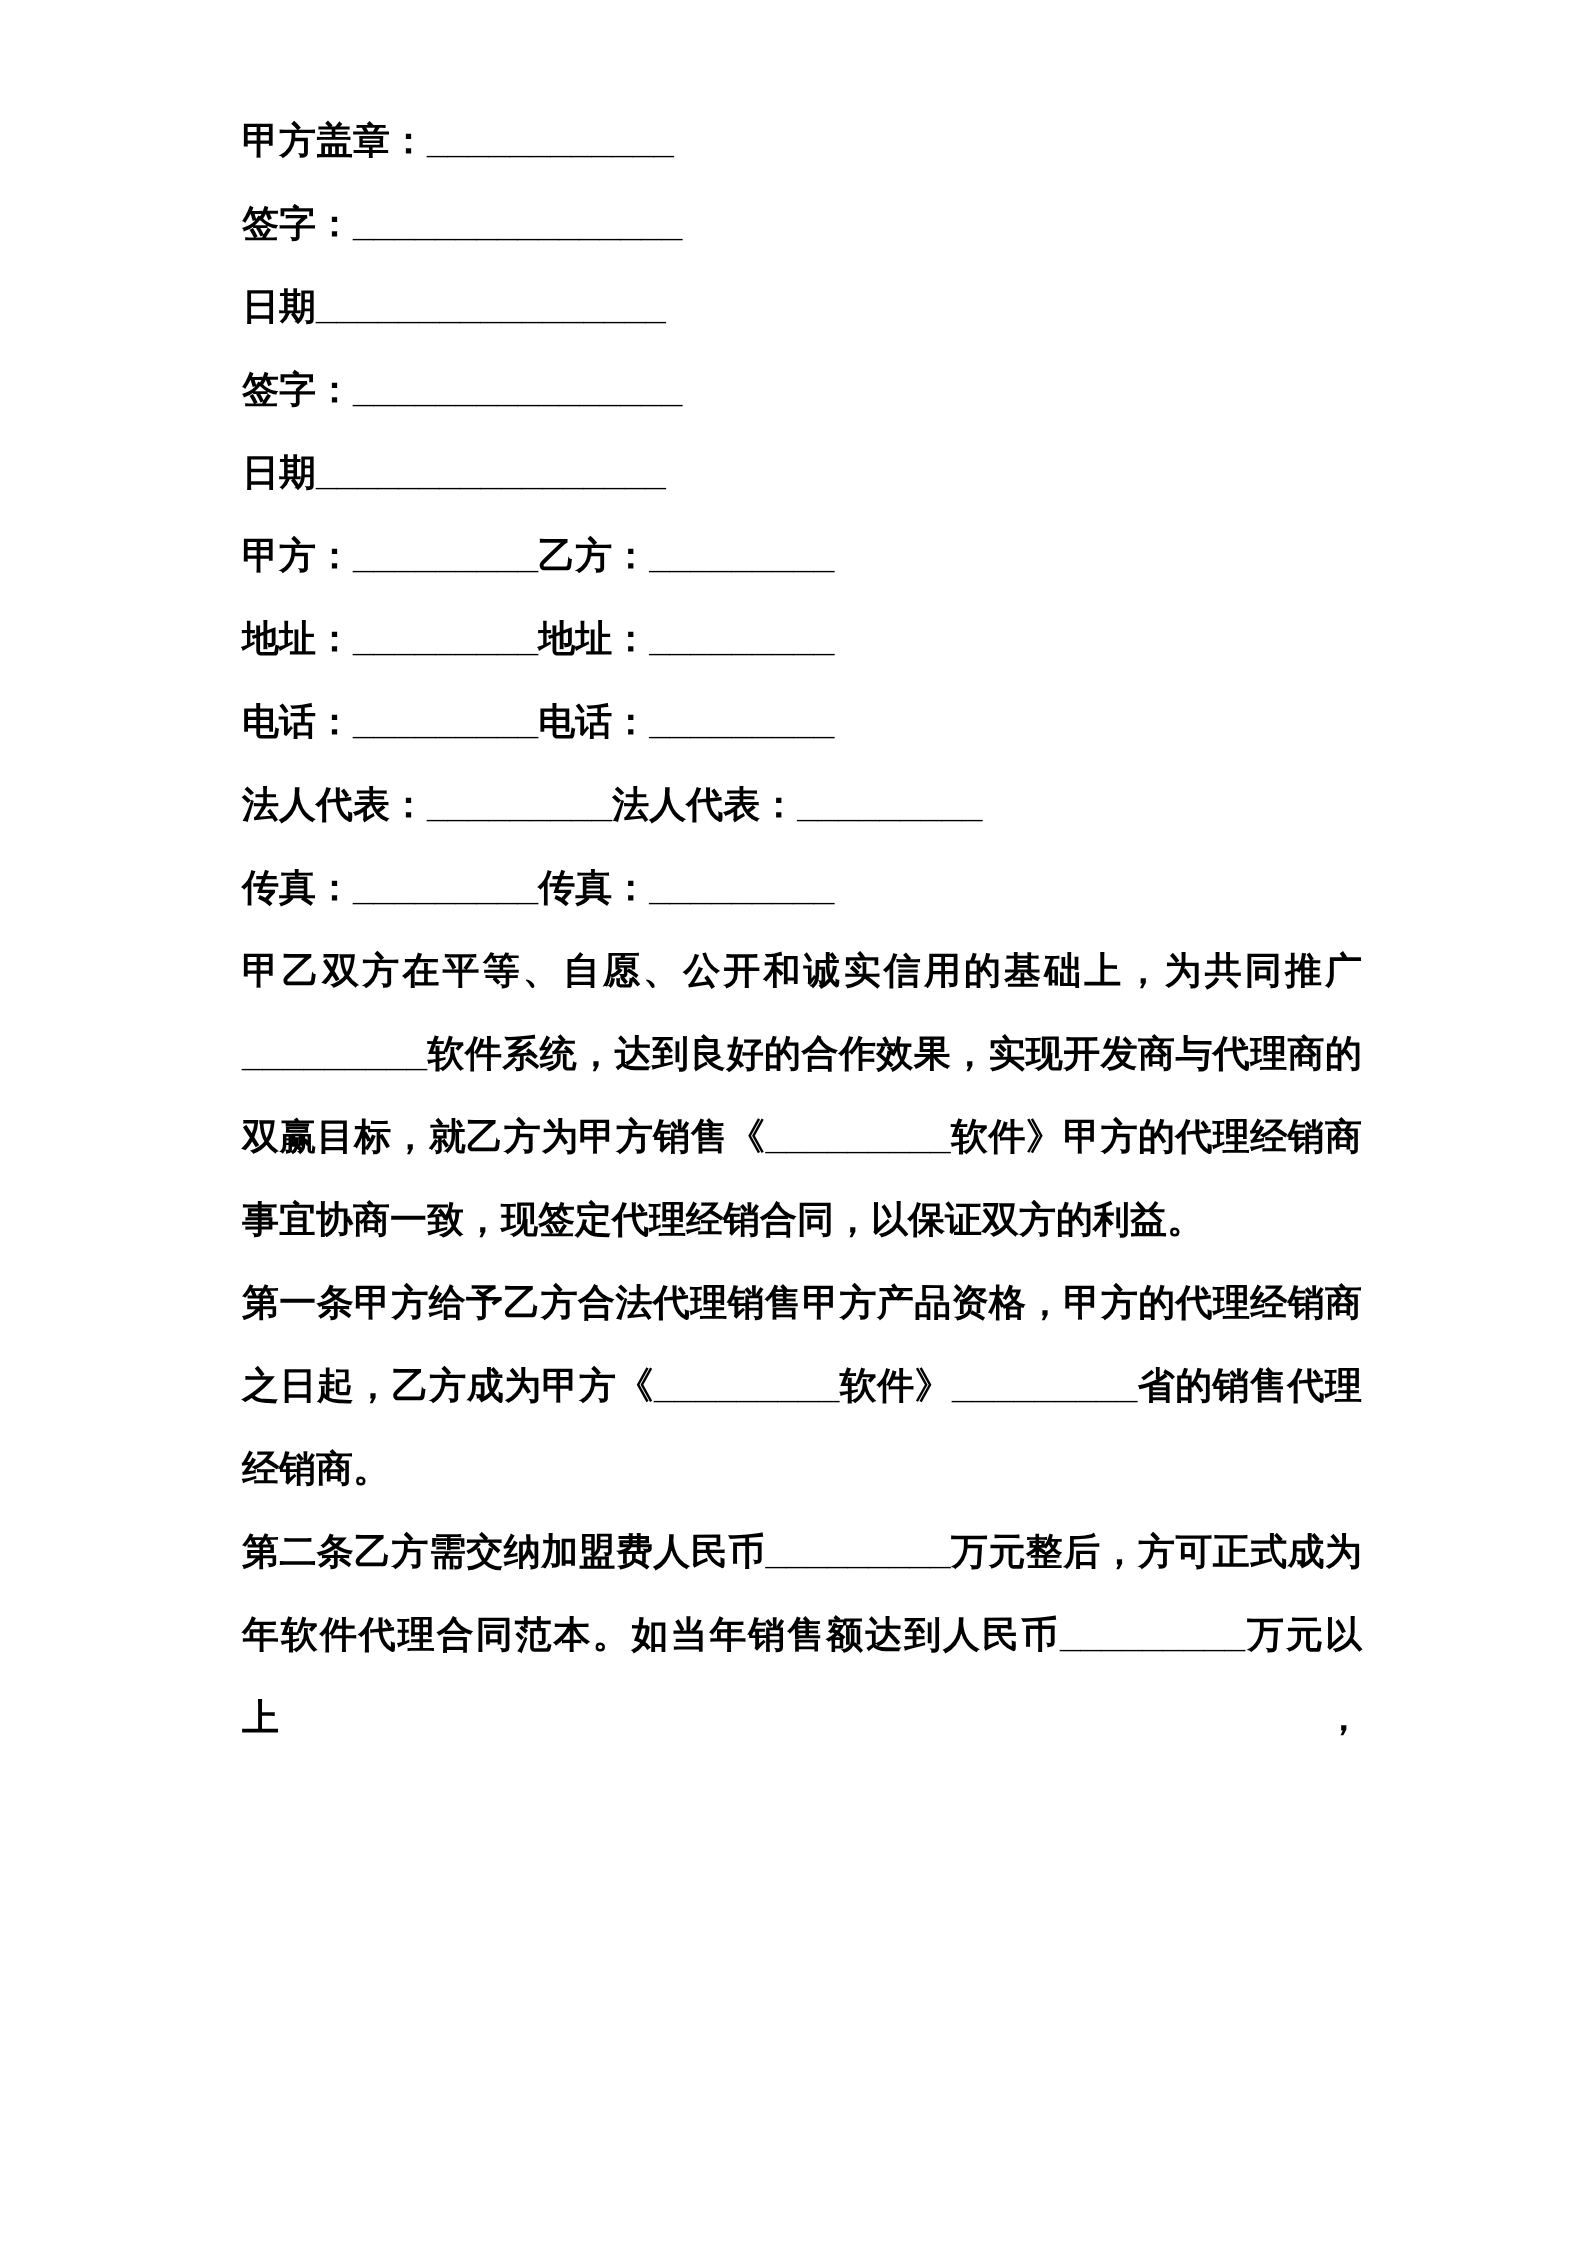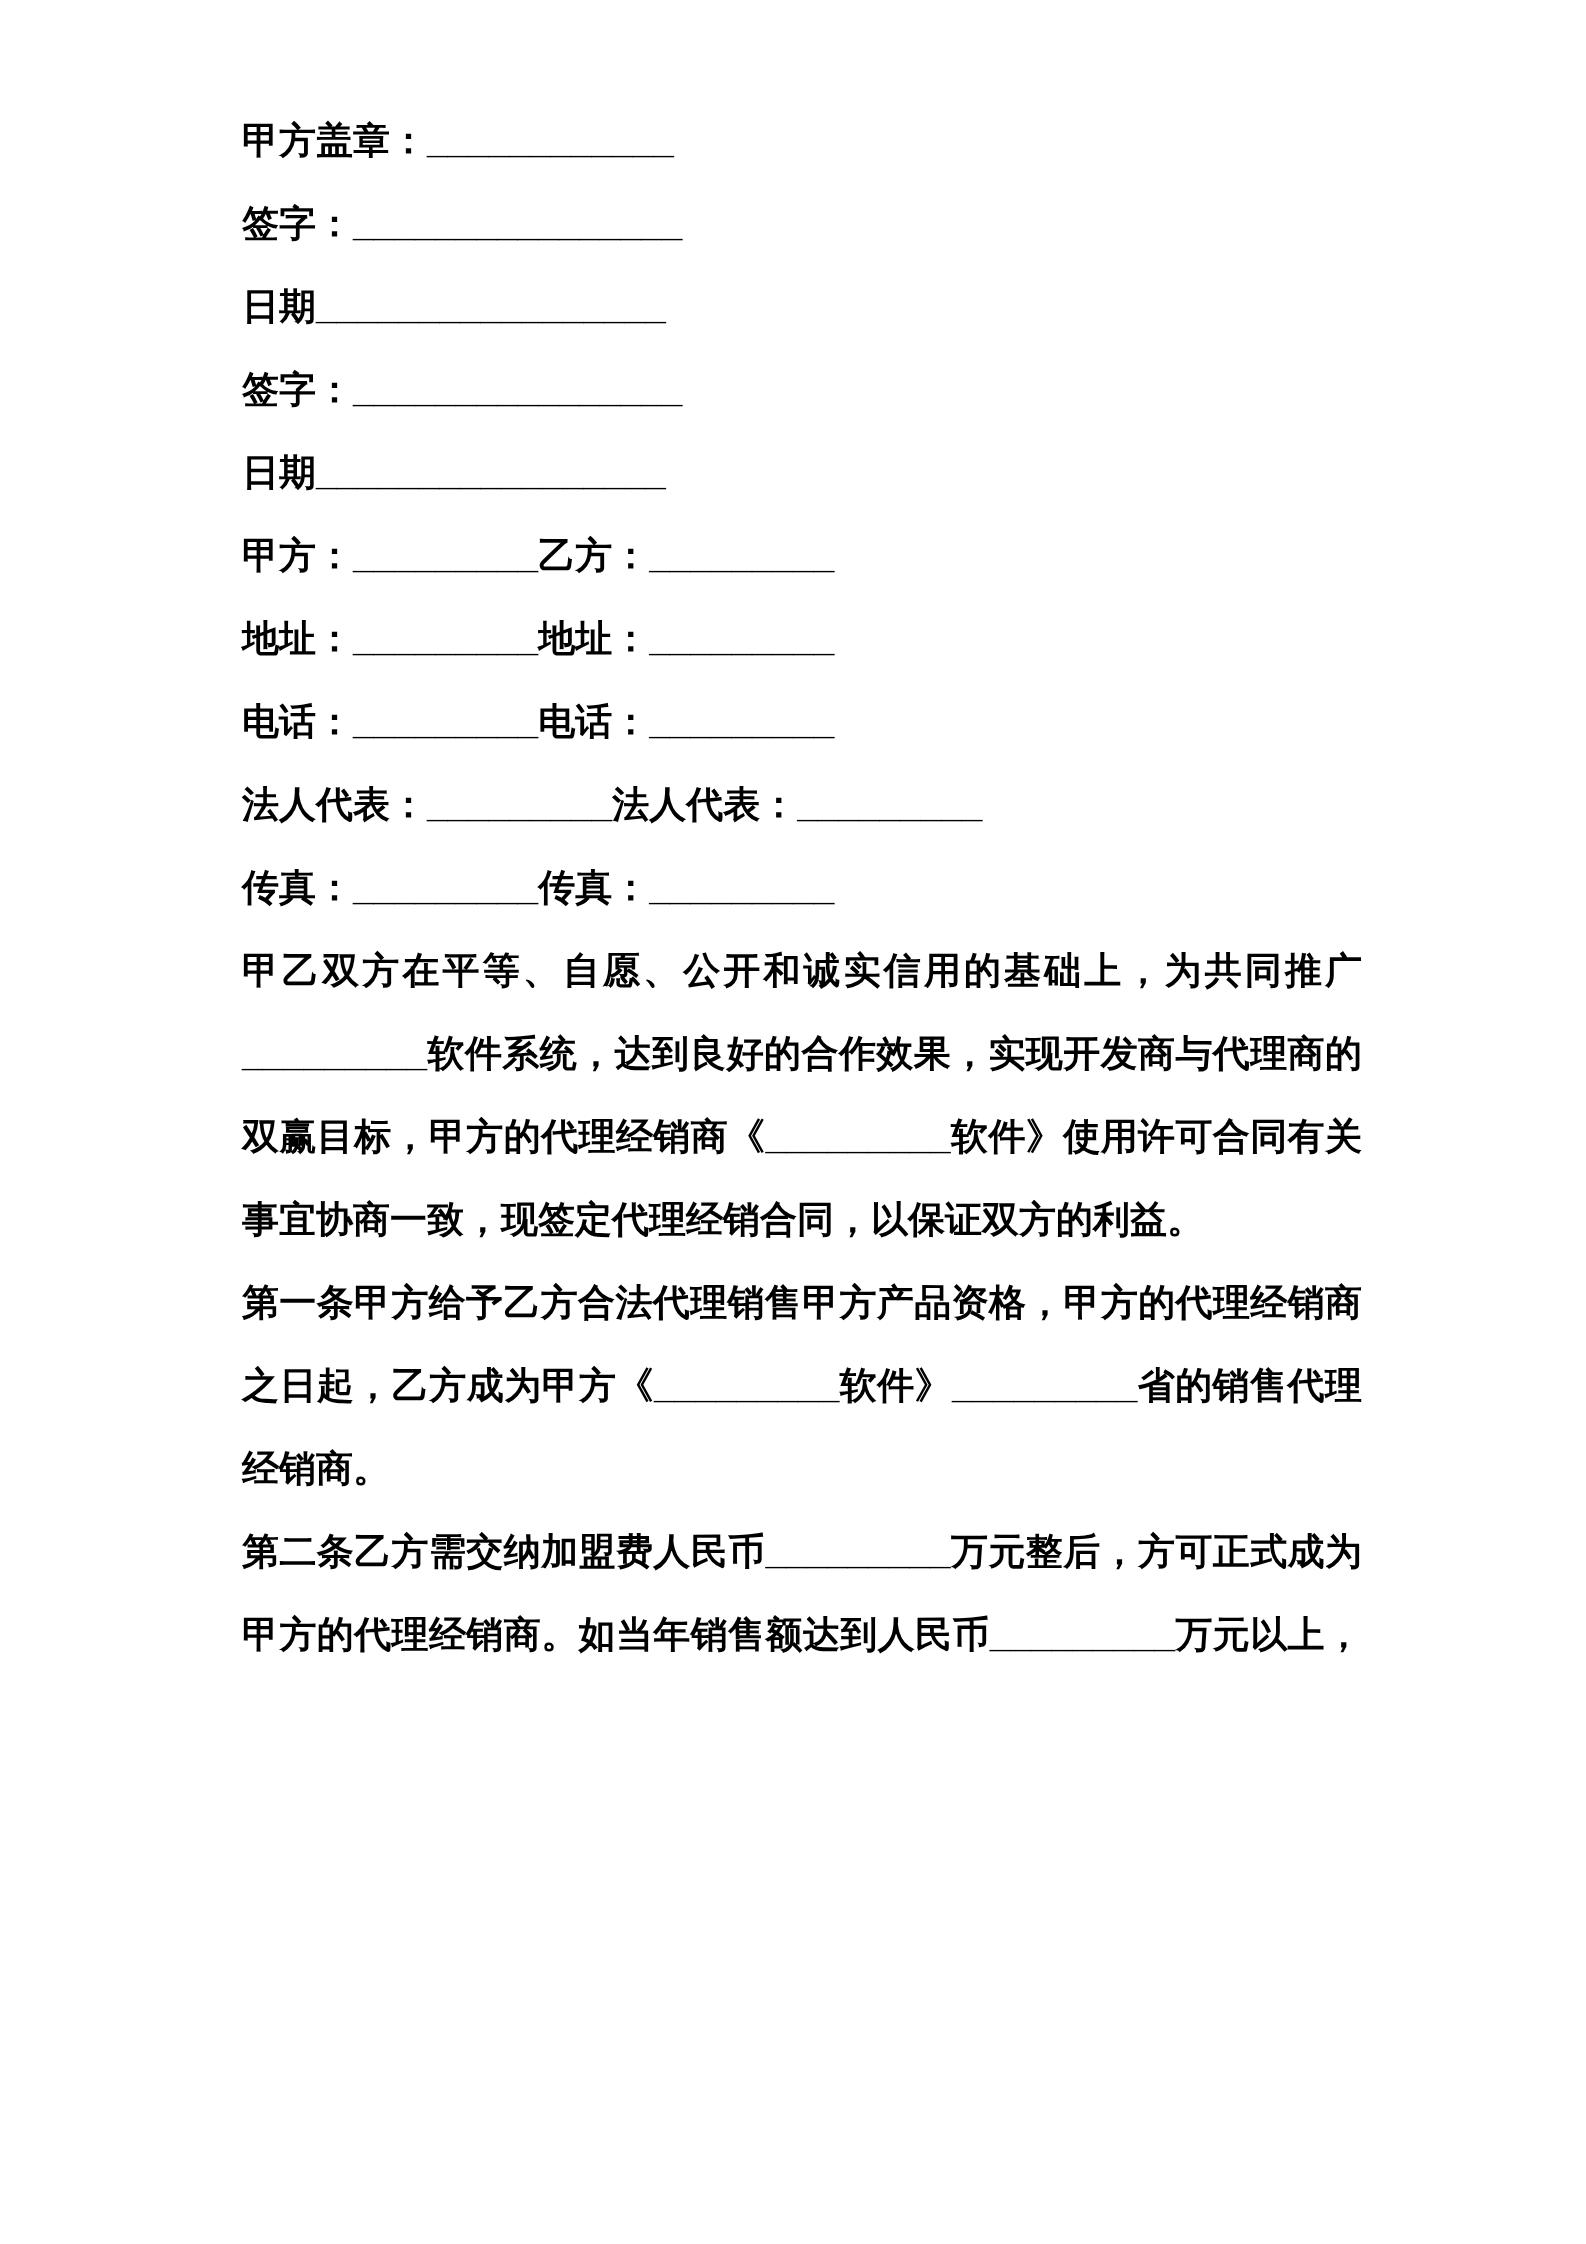--- a/index.html
+++ b/index.html
@@ -44,21 +44,21 @@
 
 
   <div class="line">甲方：_________乙方：_________</div>
   <div class="line">地址：_________地址：_________</div>
   <div class="line">电话：_________电话：_________</div>
   <div class="line">法人代表：_________法人代表：_________</div>
   <div class="line">传真：_________传真：_________</div>
 
   <div class="line justify">甲乙双方在平等、自愿、公开和诚实信用的基础上，为共同推广</div>
   <div class="line justify">_________软件系统，达到良好的合作效果，实现开发商与代理商的</div>
-  <div class="line justify">双赢目标，甲方的代理经销商《_________软件》使用许可合同有关</div>
+  <div class="line justify">双赢目标，就乙方为甲方销售《_________软件》甲方的代理经销商</div>
   <div class="line">事宜协商一致，现签定代理经销合同，以保证双方的利益。</div>
   <div class="line justify">第一条甲方给予乙方合法代理销售甲方产品资格，甲方的代理经销商</div>
   <div class="line justify">之日起，乙方成为甲方《_________软件》_________省的销售代理</div>
   <div class="line">经销商。</div>
   <div class="line justify">第二条乙方需交纳加盟费人民币_________万元整后，方可正式成为</div>
-  <div class="line justify">甲方的代理经销商。如当年销售额达到人民币_________万元以上，</div>
+  <div class="line justify">年软件代理合同范本。如当年销售额达到人民币_________万元以上，</div>
 
 </div>
 
 </body></html>

